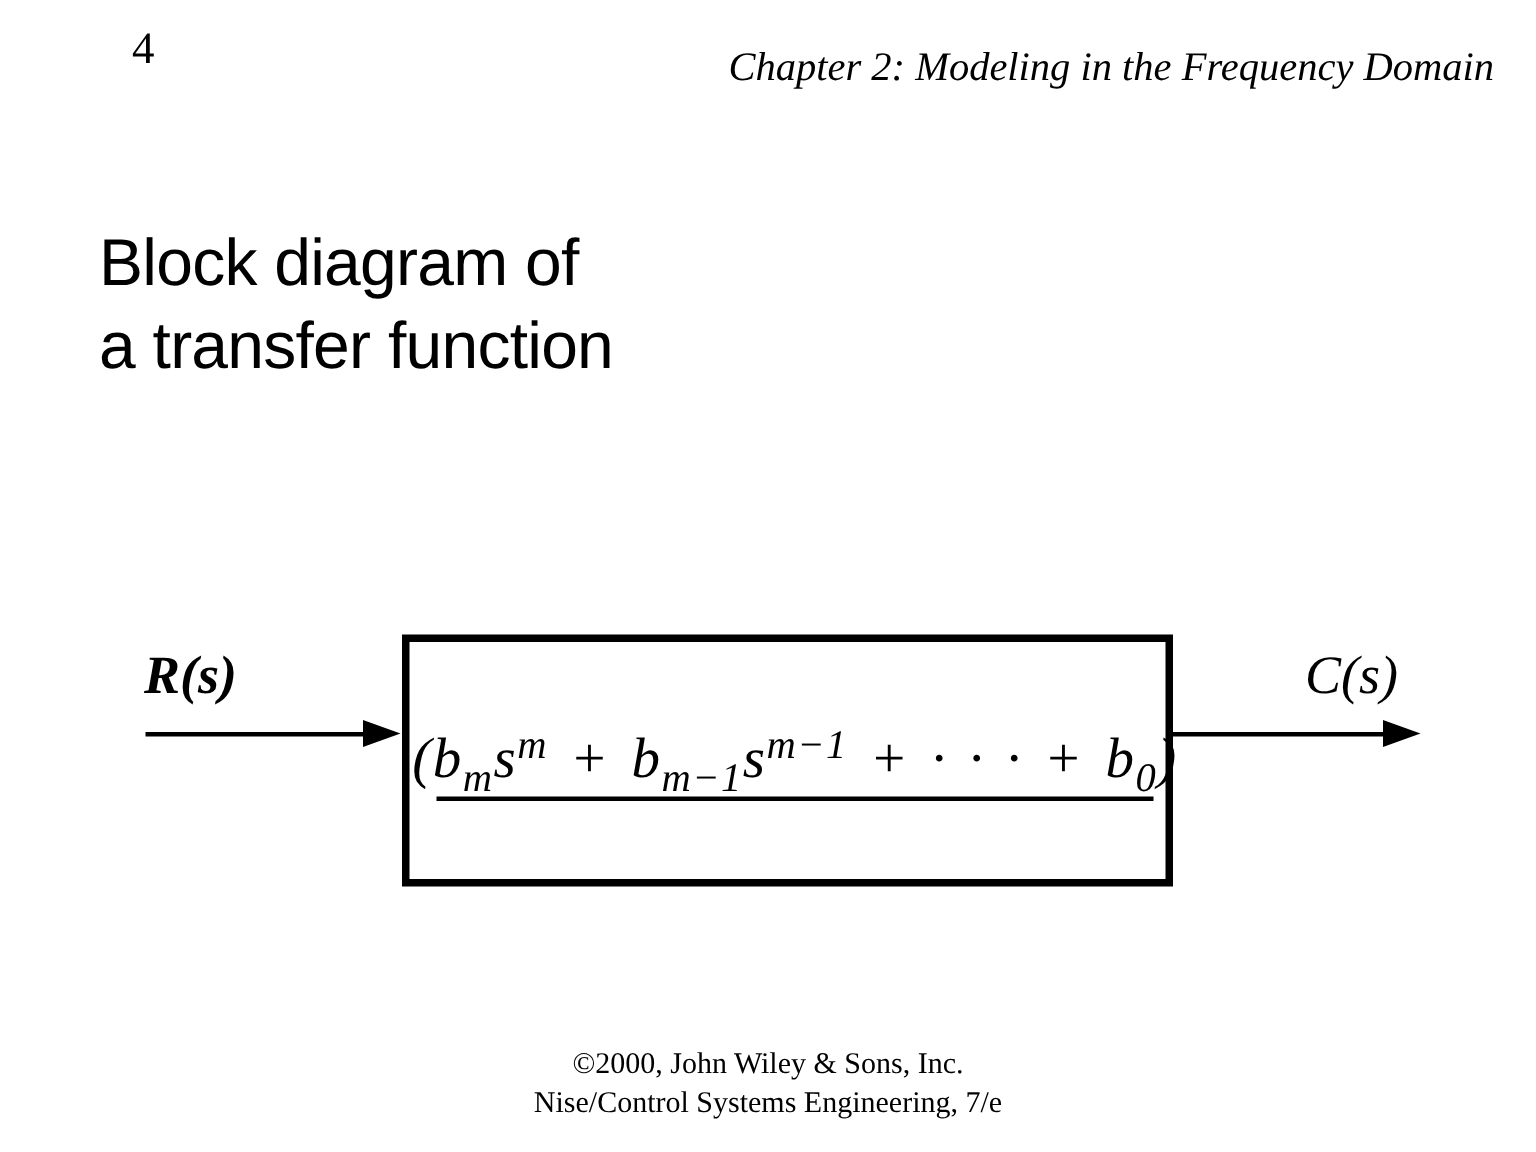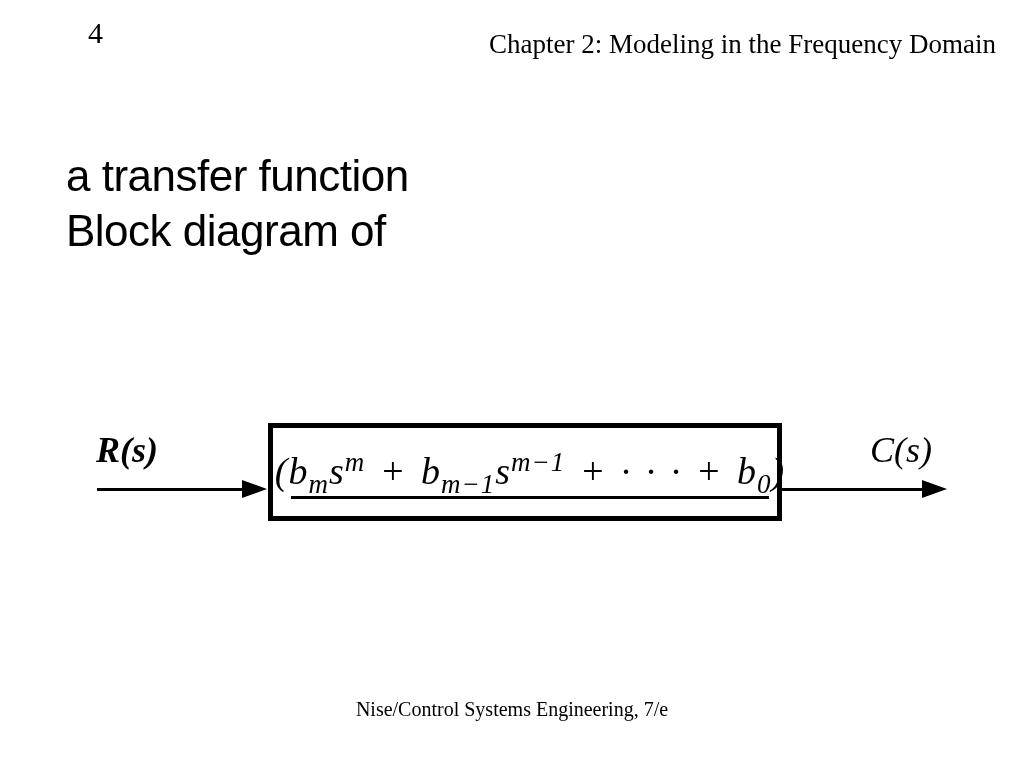--- a/index.html
+++ b/index.html
@@ -20,20 +20,21 @@
     font-size: 30px;
     line-height: 34px;
   }
   .chapter-header {
     position: absolute;
     right: 28px;
     top: 28px;
     font-size: 27px;
     line-height: 32px;
     white-space: nowrap;
+    font-style: italic;
   }
 
   
   .title-block {
     position: absolute;
     left: 66px;
     top: 148px;
     font-family: "Liberation Sans", sans-serif;
     font-size: 44px;
     line-height: 55px;
@@ -73,21 +74,21 @@
     border-left: 25px solid #000000;
   }
   .head-in  { left: 242px; }
   .head-out { left: 922px; }
 
   .tf-box {
     position: absolute;
     left: 268px;
     top: 423px;
     width: 514px;
-    height: 98px;
+    height: 168px;
     border: 5px solid #000000;
     background: #ffffff;
     display: flex;
     flex-direction: column;
     align-items: center;
     justify-content: center;
     padding-left: 10px;
   }
   .formula-row {
     font-family: "Liberation Serif", serif;
@@ -131,22 +132,22 @@
   }
 </style>
 </head>
 <body>
 
 <div class="page-number">4</div>
 
 <div class="chapter-header">Chapter 2: Modeling in the Frequency Domain</div>
 
 <div class="title-block">
+  <div class="title-line">Block diagram of</div>
   <div class="title-line">a transfer function</div>
-  <div class="title-line">Block diagram of</div>
 </div>
 
 <div class="diagram">
 
   <div class="signal-label r-label">R(s)</div>
 
   <div class="arrow-line line-in"></div>
   <div class="arrowhead head-in"></div>
 
   <div class="tf-box">
@@ -155,14 +156,15 @@
   </div>
 
   <div class="arrow-line line-out"></div>
   <div class="arrowhead head-out"></div>
 
   <div class="signal-label c-label">C(s)</div>
 
 </div>
 
 <div class="footer">
+  <div>©2000, John Wiley &amp; Sons, Inc.</div>
   <div>Nise/Control Systems Engineering, 7/e</div>
 </div>
 
 </body></html>

